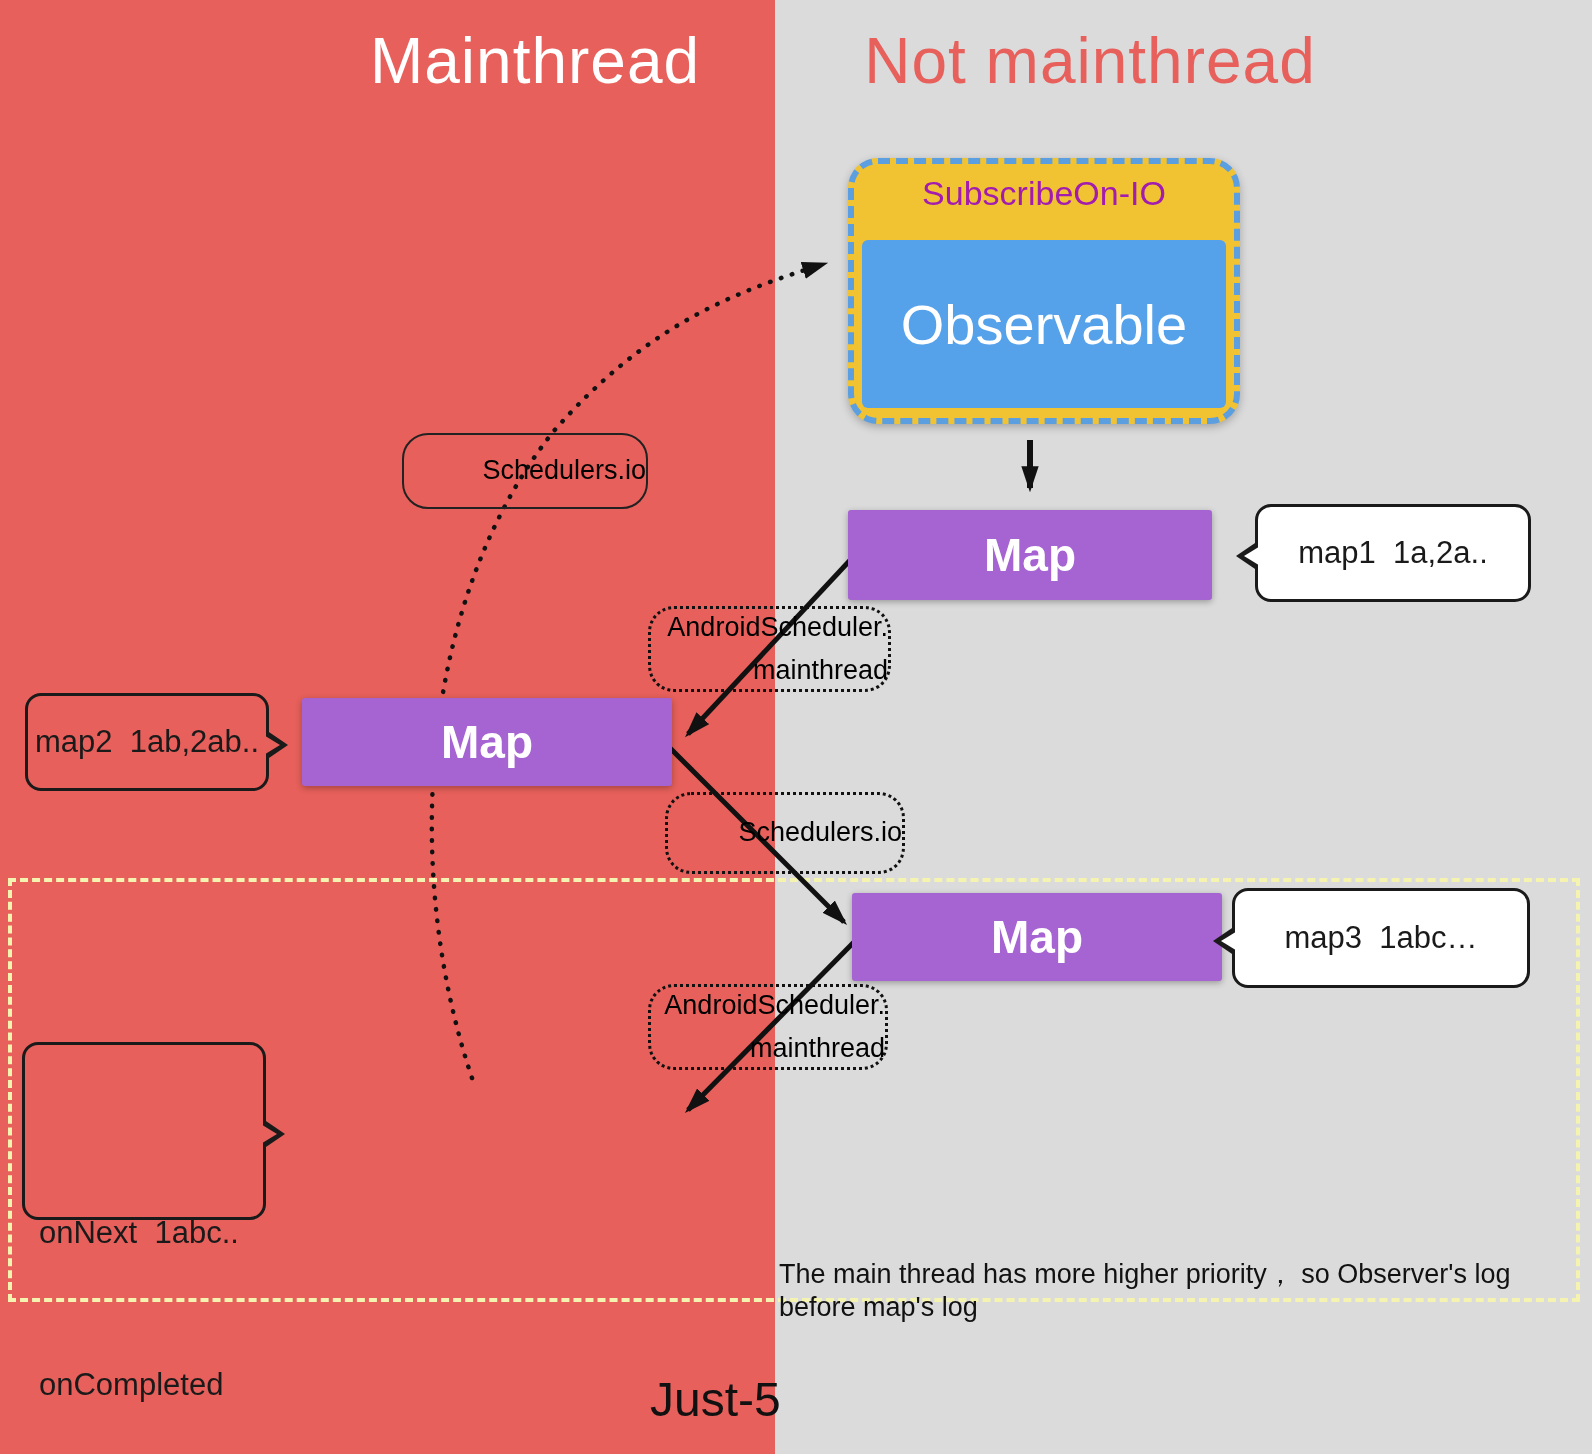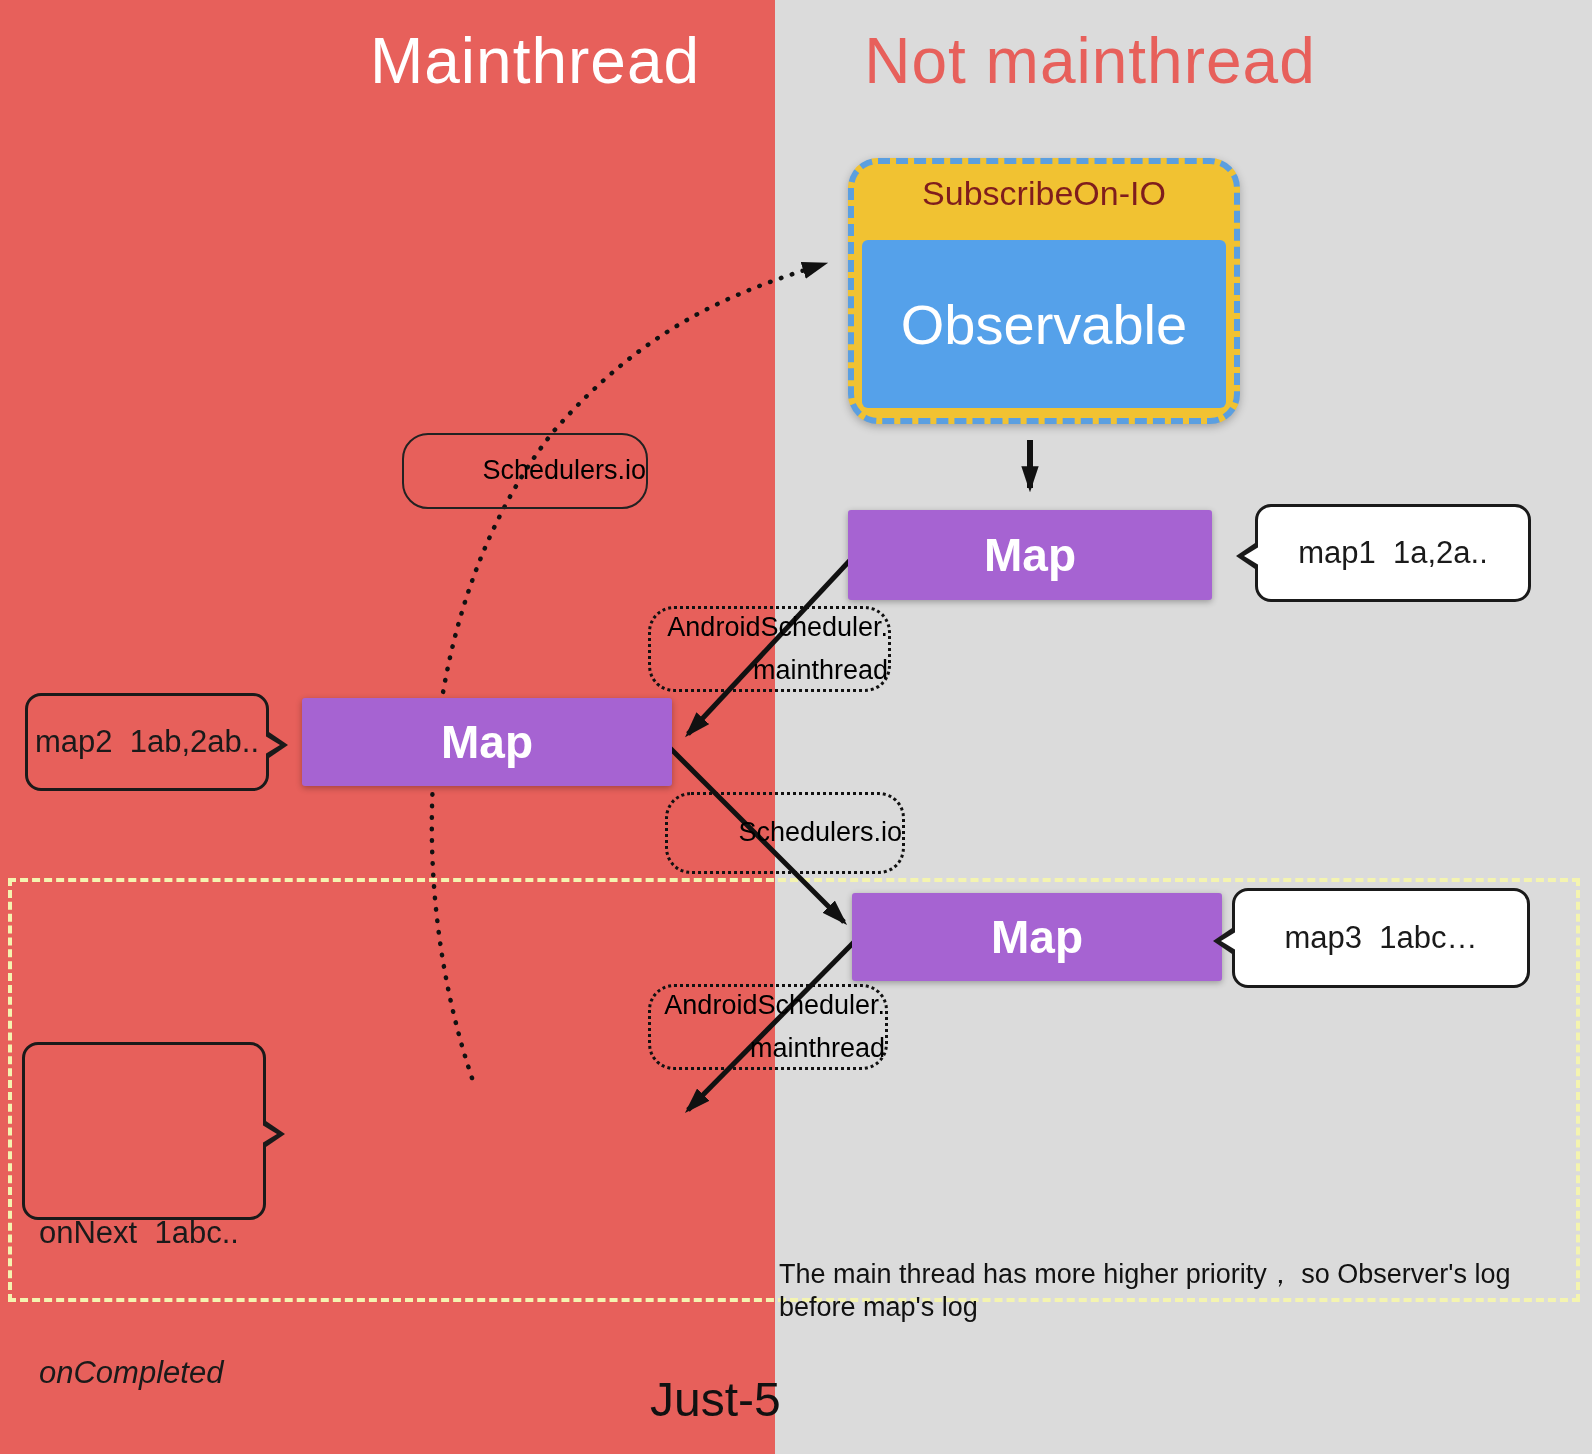--- a/index.html
+++ b/index.html
@@ -19,21 +19,21 @@
   .dashed-frame {
     position:absolute; left:8px; top:878px; width:1572px; height:424px;
     border:4px dashed var(--pale-yellow,#F4F4B0); box-sizing:border-box;
   }
 
   .subscribe-box {
     position:absolute; left:848px; top:158px; width:392px; height:266px;
     background:var(--gold,#F1C232); border:6px dashed var(--blue-border,#5B9FE0);
     border-radius:30px; box-sizing:border-box; box-shadow:0 3px 8px rgba(0,0,0,0.25);
   }
-  .subscribe-label { position:absolute; top:10px; left:0; right:0; text-align:center; font-size:34px; color:#7f1d1d; }
+  .subscribe-label { position:absolute; top:10px; left:0; right:0; text-align:center; font-size:34px; color:#a21caf; }
   .observable {
     position:absolute; left:8px; right:8px; top:76px; bottom:10px;
     background:var(--blue,#55A1EA); border-radius:6px; color:#fff; font-size:56px;
     display:flex; align-items:center; justify-content:center;
   }
 
   .map-node {
     position:absolute; background:var(--purple,#A663D2); color:#fff; font-size:46px;
     display:flex; align-items:center; justify-content:center; border-radius:3px;
     box-shadow:0 2px 6px rgba(0,0,0,0.3);
@@ -66,21 +66,21 @@
     background:var(--bubble-fill,#fff); color:#1a1a1a; font-size:31px;
     display:flex; align-items:center; justify-content:center; white-space:pre;
   }
   #bubble-map1 { left:1255px; top:504px; width:276px; height:98px; --bubble-fill:#ffffff; --ptr-top:34px; }
   #bubble-map2 { left:25px;   top:693px; width:244px; height:98px; --bubble-fill:var(--main-bg,#E7605B); --ptr-top:34px; }
   #bubble-map3 { left:1232px; top:888px; width:298px; height:100px; --bubble-fill:#ffffff; --ptr-top:35px; }
   #bubble-observer {
     left:22px; top:1042px; width:244px; height:178px; --bubble-fill:var(--main-bg,#E7605B); --ptr-top:74px;
     display:block; padding:26px 14px; white-space:pre;
   }
-  #bubble-observer .line2 { margin-top:32px;font-style:italic; }
+  #bubble-observer .line2 { margin-top:44px; }
 
   .ptr-out, .ptr-in { position:absolute; width:0; height:0; pointer-events:none; }
   .point-left  .ptr-out { left:-22px;  top:var(--ptr-top); border-top:15px solid transparent; border-bottom:15px solid transparent; border-right:22px solid #1a1a1a; }
   .point-left  .ptr-in  { left:-14px;  top:calc(var(--ptr-top) + 4px); border-top:11px solid transparent; border-bottom:11px solid transparent; border-right:18px solid var(--bubble-fill,#fff); }
   .point-right .ptr-out { right:-22px; top:var(--ptr-top); border-top:15px solid transparent; border-bottom:15px solid transparent; border-left:22px solid #1a1a1a; }
   .point-right .ptr-in  { right:-14px; top:calc(var(--ptr-top) + 4px); border-top:11px solid transparent; border-bottom:11px solid transparent; border-left:18px solid var(--bubble-fill,#fff); }
 
   .note    { position:absolute; left:779px; top:1256px; width:812px; font-size:27px; color:#111; }
   .caption { position:absolute; left:650px; top:1372px; width:280px; text-align:left; font-size:48px; color:#111; }
 </style>

